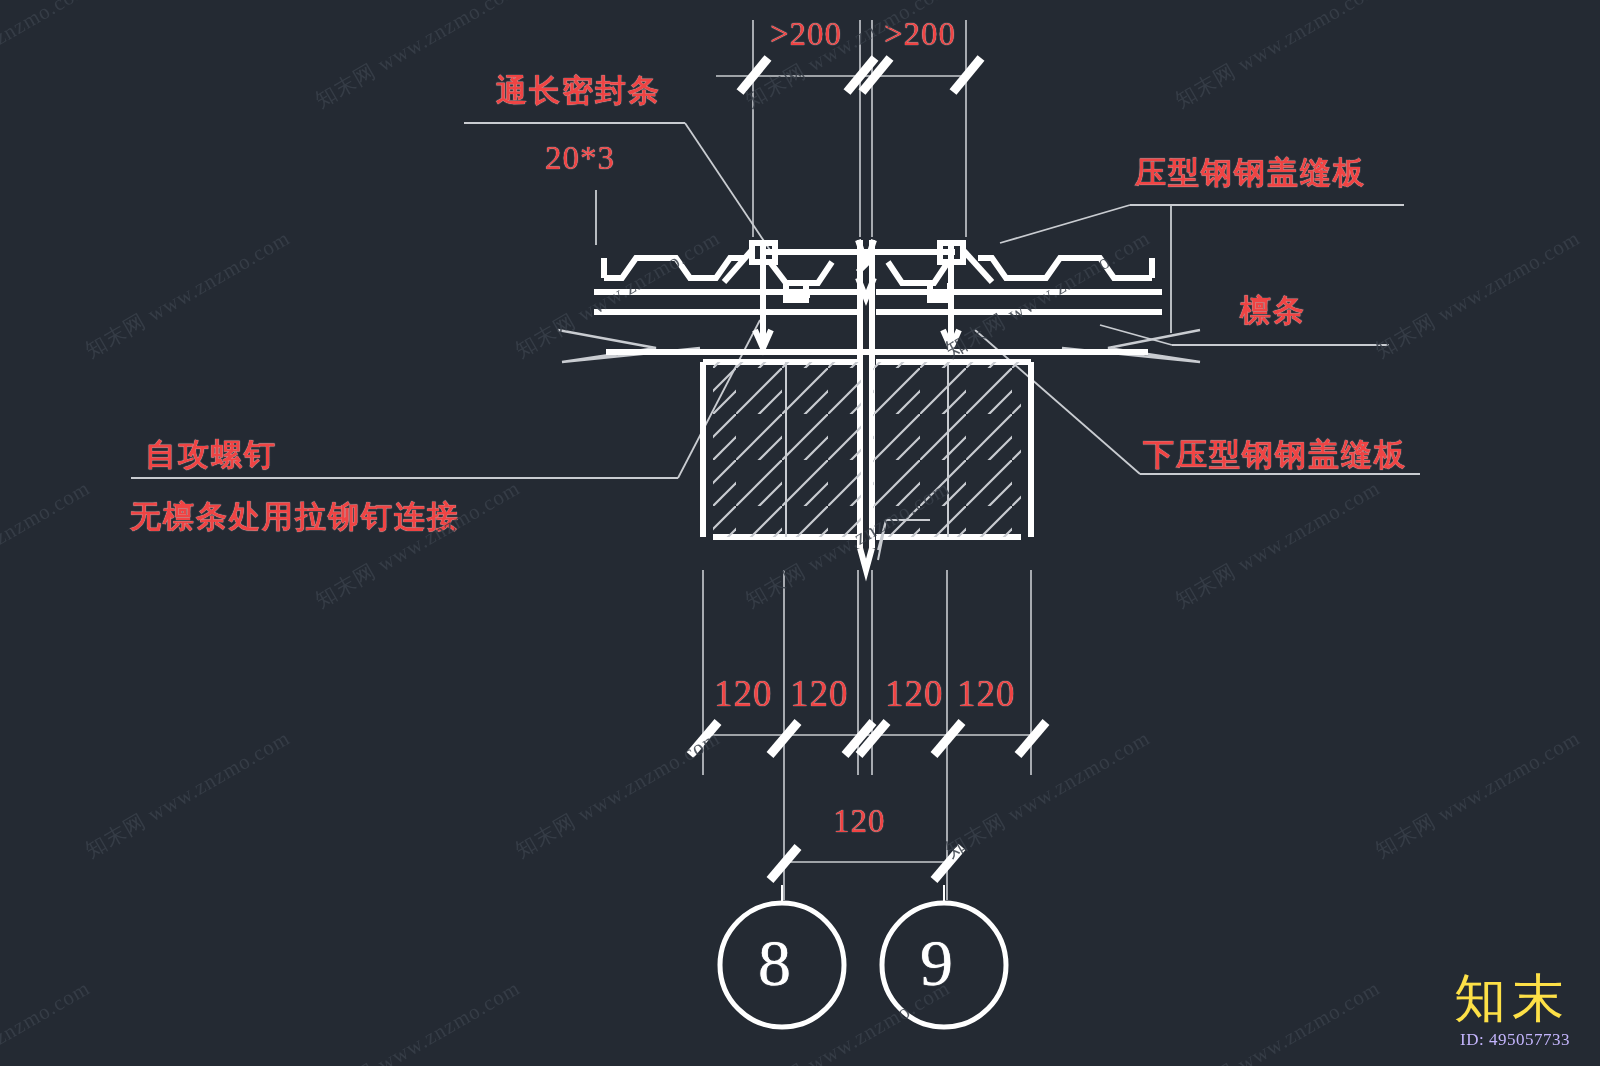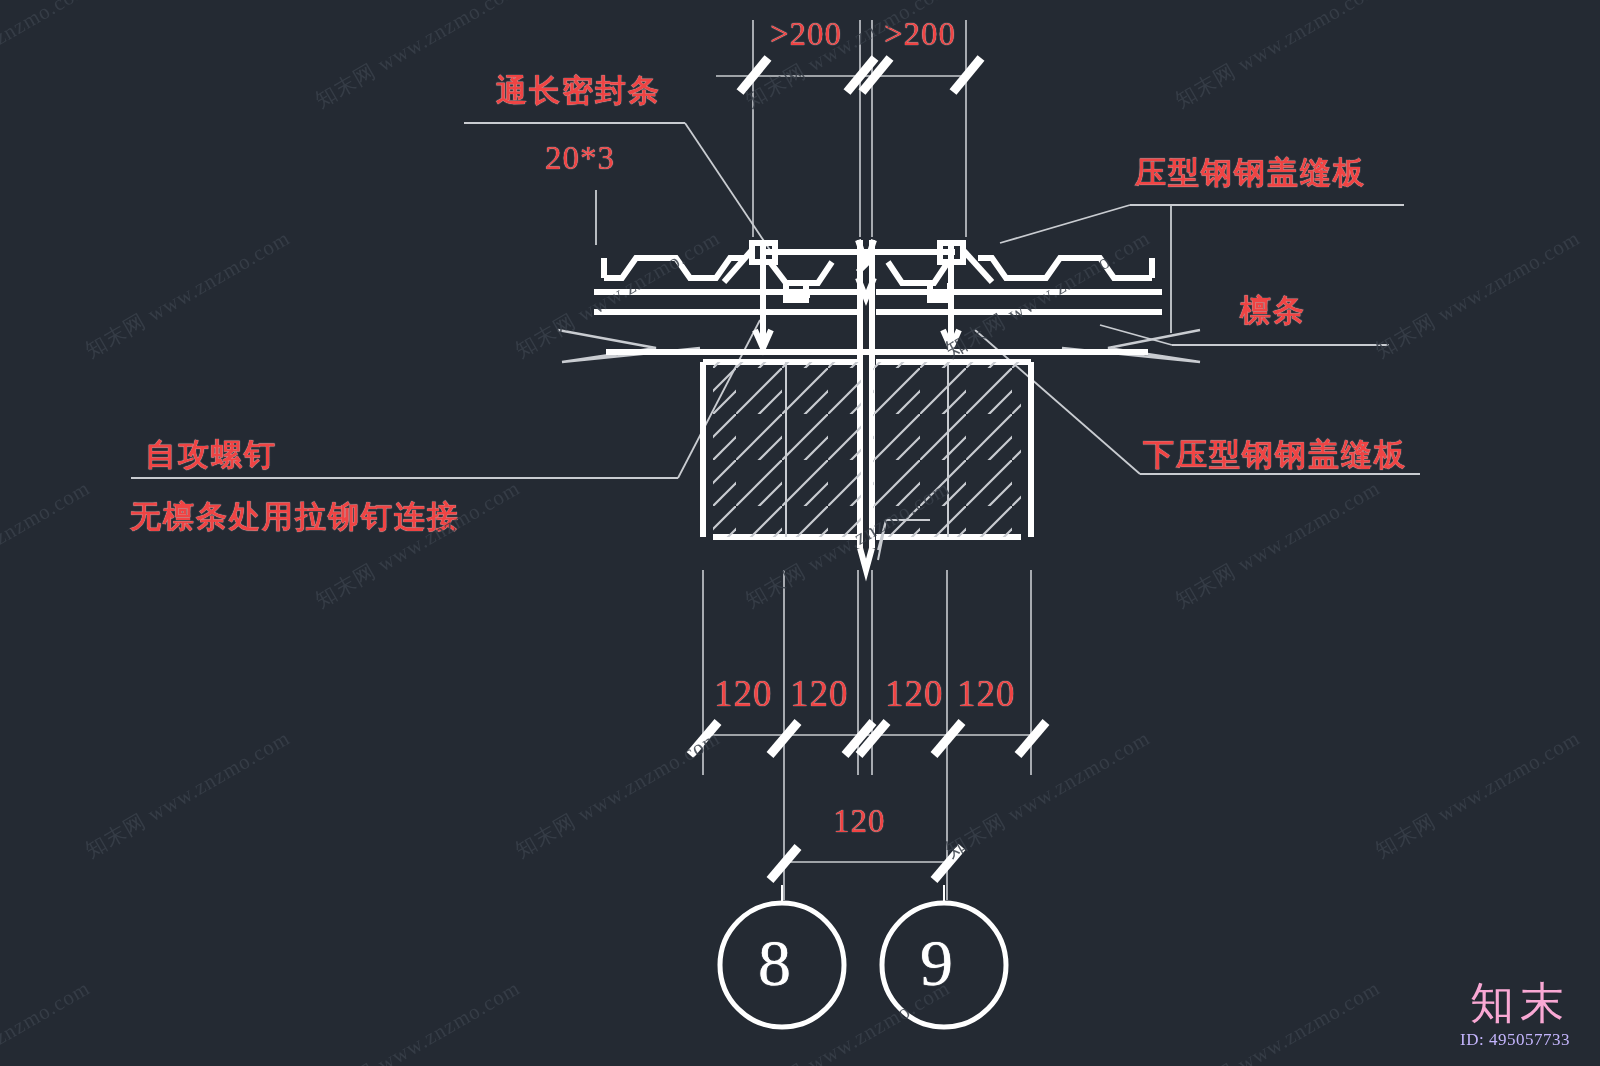--- a/index.html
+++ b/index.html
@@ -25,21 +25,21 @@
     transform-origin:0 0;
     opacity:.85;
   }
 
   
   .brand{
     position:absolute;right:30px;bottom:16px;text-align:right;
     pointer-events:none;
   }
   .brand .logo{
-    color:#f9a8d4;font-size:44px;line-height:1.05;letter-spacing:6px;
+    color:#fde047;font-size:52px;line-height:1.05;letter-spacing:6px;
     font-family:"Liberation Sans","DejaVu Sans",sans-serif;font-weight:400;
   }
   .brand .idtxt{
     color:#c4b5fd;font-size:17px;margin-top:4px;letter-spacing:.5px;
     font-family:Liberation Serif, serif;
   }
 
   
   .cad-label{
     position:absolute;color:#ef4444;white-space:nowrap;

